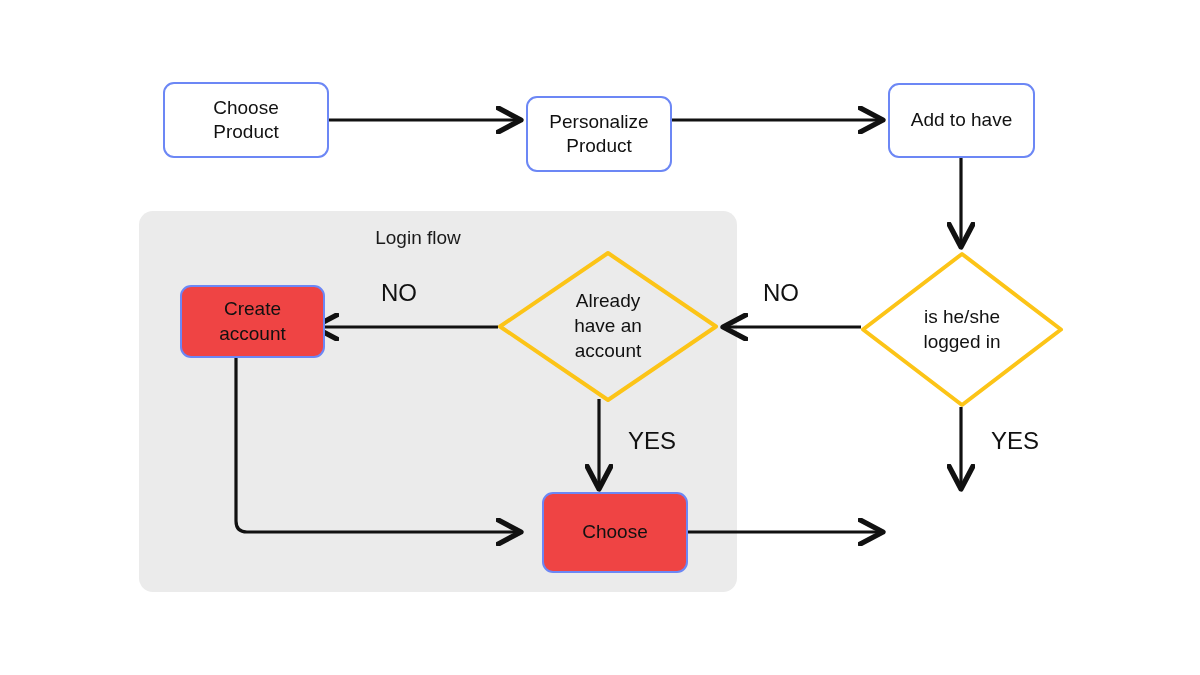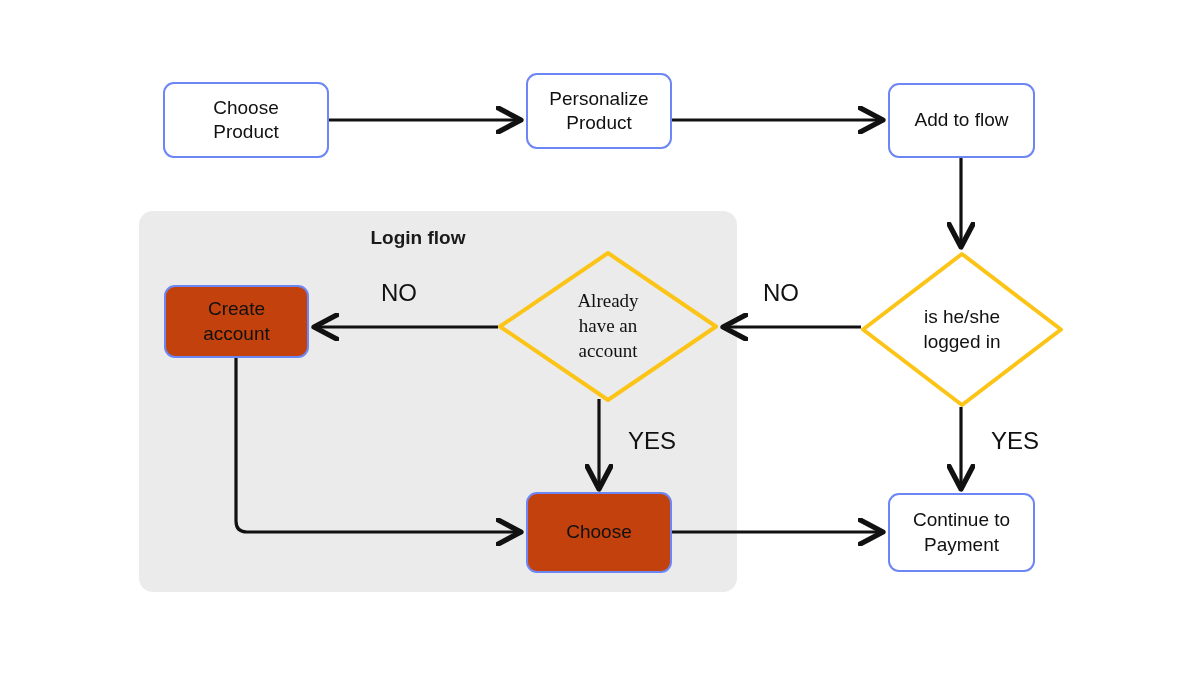--- a/index.html
+++ b/index.html
@@ -32,40 +32,39 @@
     background: #ebebeb;
     border-radius: 14px;
   }
   .group-title {
     position: absolute;
     font-size: 19px;
     color: #1a1a1a;
     text-align: center;
     white-space: nowrap;
     transform: translateX(-50%);
-    font-weight: bold;
   }
 
   
   .node-box {
     position: absolute;
     box-sizing: border-box;
     border: 2.5px solid #6c87f5;
     border-radius: 11px;
     background: #ffffff;
     display: flex;
     align-items: center;
     justify-content: center;
     text-align: center;
     font-size: 19px;
     line-height: 1.28;
     color: #111111;
     padding: 4px 8px;
   }
-  .node-box.on-gray { background: #c2410c; }
+  .node-box.on-gray { background: #ef4444; margin-left: 16px; }
 
   
   .node-diamond {
     position: absolute;
   }
   .node-diamond svg {
     position: absolute;
     left: 0;
     top: 0;
     overflow: visible;
@@ -129,59 +128,55 @@
 
       <path d="M 672 532 L 883 532" marker-end="url(#arrow)"></path>
     </g>
   </svg>
 
   <div class="node-box" style="left:163px; top:82px; width:166px; height:76px;">
     <span style="white-space:pre-line;">Choose
 Product</span>
   </div>
 
-  <div class="node-box" style="left:526px; top:73px; width:146px; height:76px;">
+  <div class="node-box" style="left:526px; top:96px; width:146px; height:76px;">
     <span style="white-space:pre-line;">Personalize
 Product</span>
   </div>
 
   <div class="node-box" style="left:888px; top:83px; width:147px; height:75px;">
-    <span style="white-space:pre-line;">Add to flow</span>
+    <span style="white-space:pre-line;">Add to have</span>
   </div>
 
   <div class="node-diamond" style="left:861px; top:252px; width:202px; height:155px;">
     <svg width="202" height="155" viewBox="0 0 202 155" aria-hidden="true">
       <polygon points="101,2 200,77.5 101,153 2,77.5" fill="#ffffff" stroke="#fcc417" stroke-width="4" stroke-linejoin="round"></polygon>
     </svg>
     <div class="dia-label">is he/she
 logged in</div>
   </div>
 
-  <div class="node-diamond" style="left:498px; top:251px; width:220px; height:151px;font-family:Liberation Serif, serif;">
+  <div class="node-diamond" style="left:498px; top:251px; width:220px; height:151px;">
     <svg width="220" height="151" viewBox="0 0 220 151" aria-hidden="true">
       <polygon points="110,2 218,75.5 110,149 2,75.5" fill="#ebebeb" stroke="#fcc417" stroke-width="4" stroke-linejoin="round"></polygon>
     </svg>
     <div class="dia-label">Already
 have an
 account</div>
   </div>
 
   <div class="node-box on-gray" style="left:164px; top:285px; width:145px; height:73px;">
     <span style="white-space:pre-line;">Create
 account</span>
   </div>
 
   <div class="node-box on-gray" style="left:526px; top:492px; width:146px; height:81px;">
     <span style="white-space:pre-line;">Choose</span>
   </div>
 
-  <div class="node-box" style="left:888px; top:493px; width:147px; height:79px;">
-    <span style="white-space:pre-line;">Continue to
-Payment</span>
-  </div>
 
   <div class="edge-label" style="left:763px; top:279px;">NO</div>
 
   <div class="edge-label" style="left:991px; top:427px;">YES</div>
 
   <div class="edge-label" style="left:381px; top:279px;">NO</div>
 
   <div class="edge-label" style="left:628px; top:427px;">YES</div>
 
 </div>

